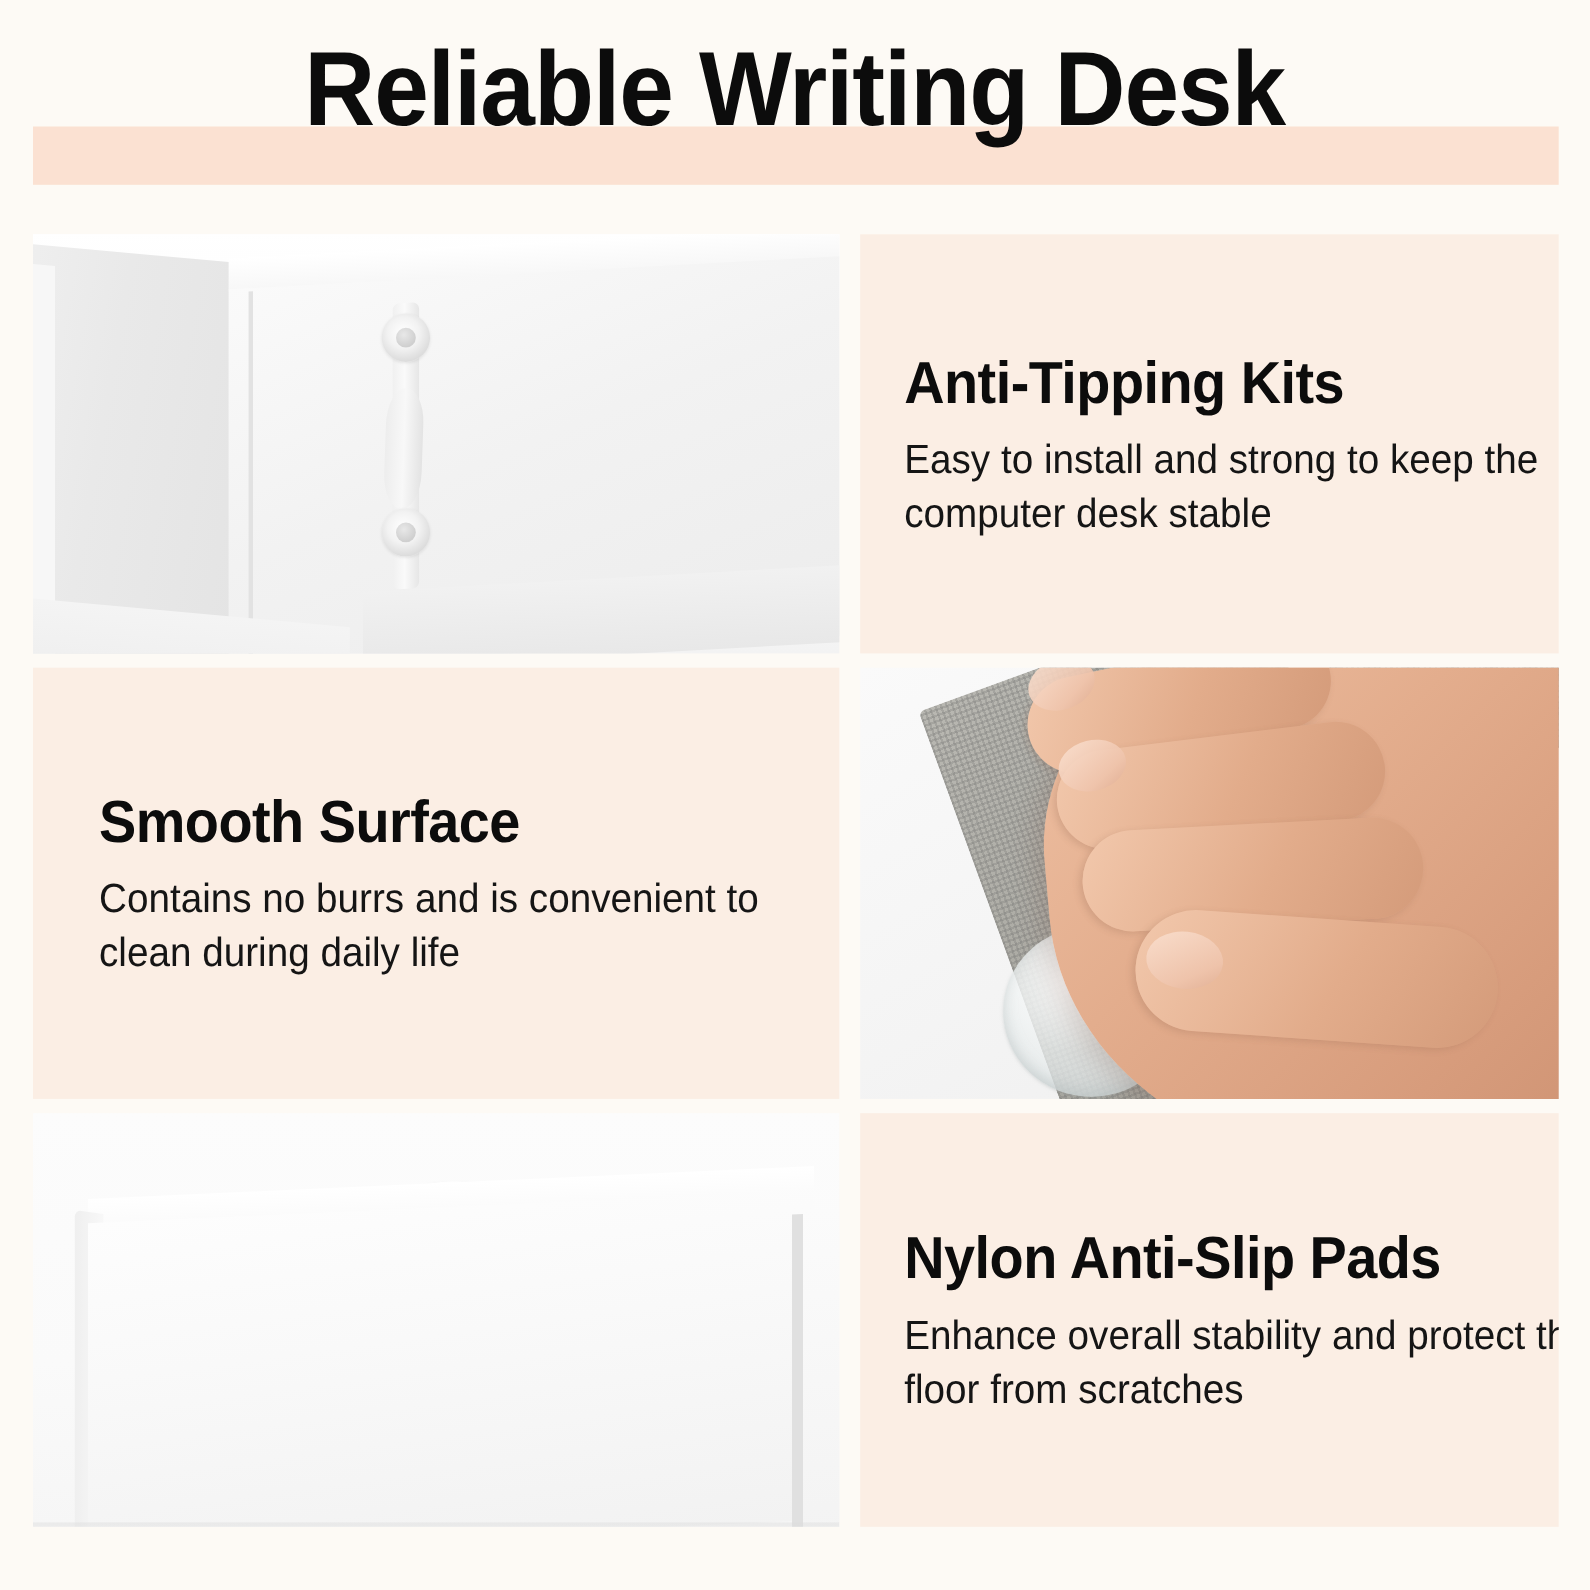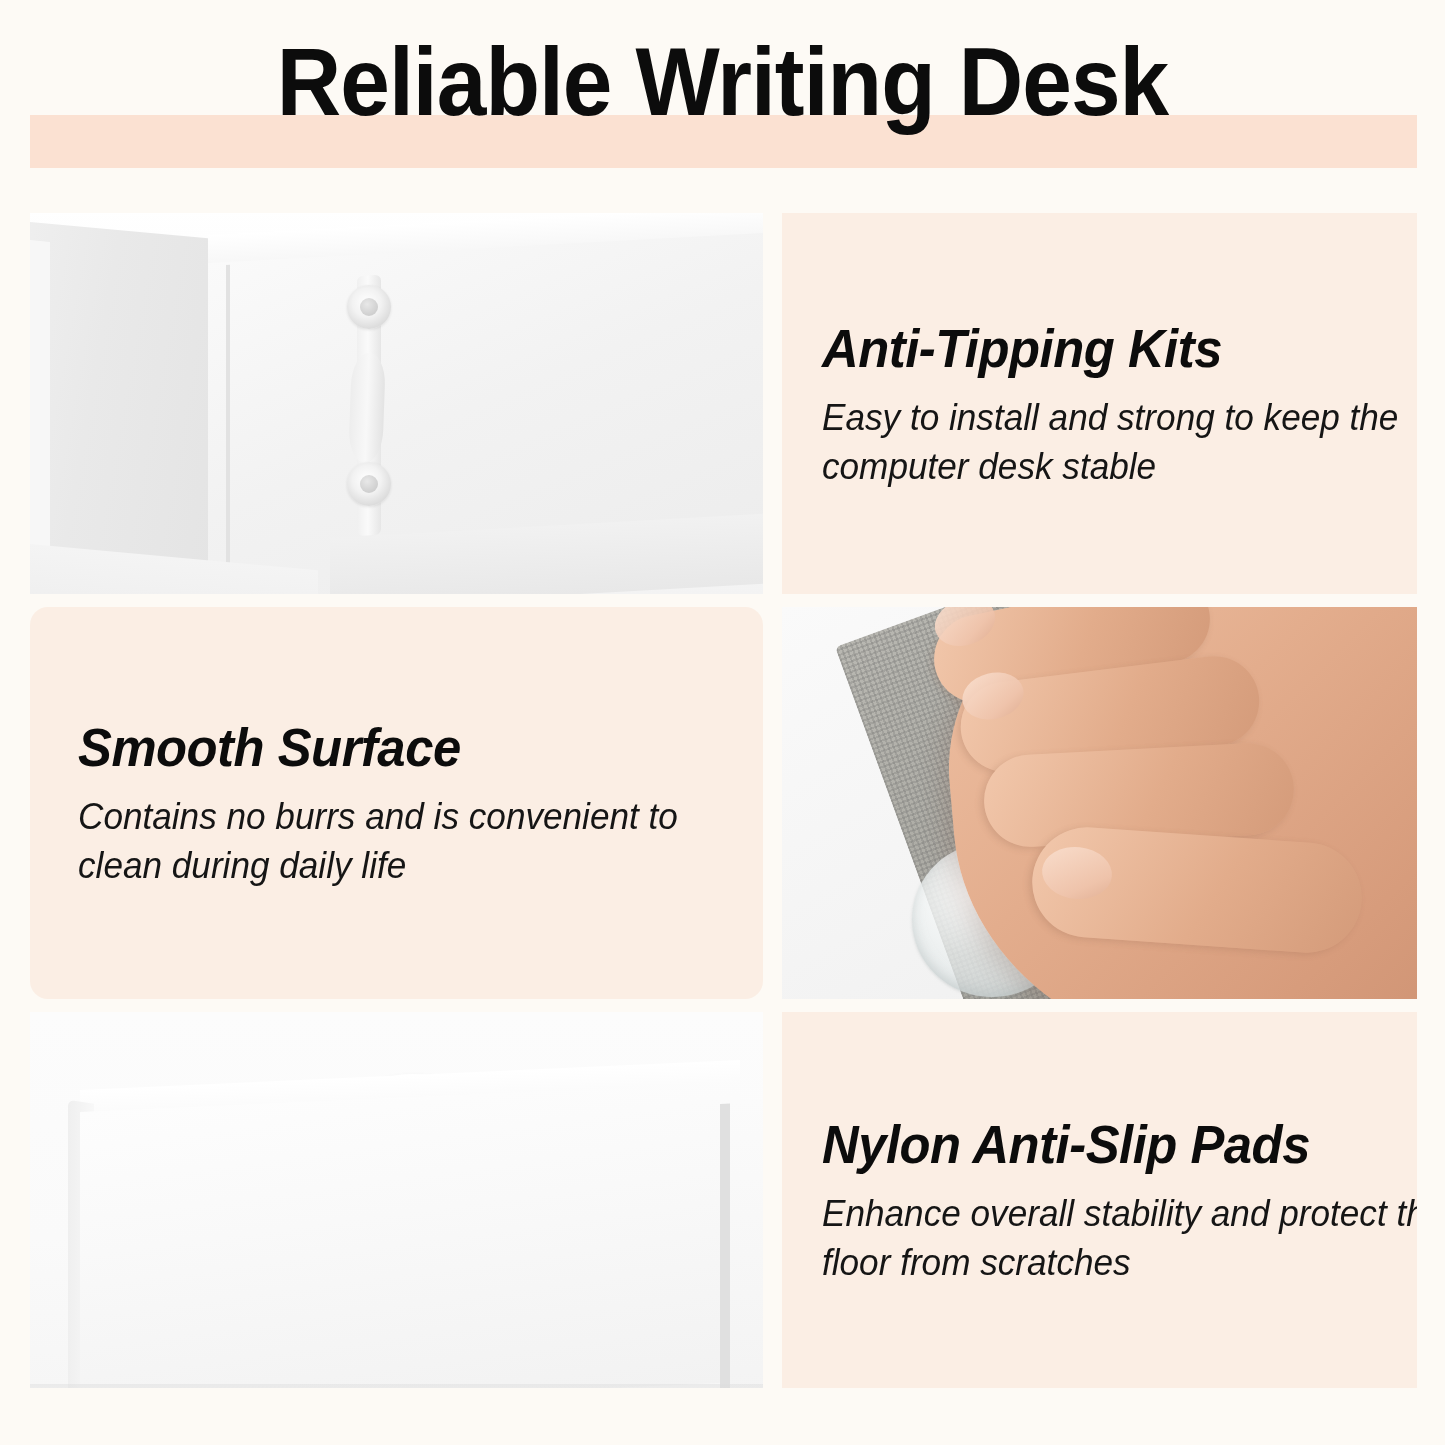--- a/index.html
+++ b/index.html
@@ -33,29 +33,29 @@
   
   .grid {
     position:absolute; left:30px; top:213px;
     width:1387px; height:1175px;
     display:grid;
     grid-template-columns:733px 1fr;
     grid-template-rows:381px 392px 376px;
     column-gap:19px;
     row-gap:13px;
   }
-  .cell { position:relative; overflow:hidden;font-style:italic; }
+  .cell { position:relative; overflow:hidden; }
 
   
   .text-panel {
     background:#FBEEE4;
     display:flex; flex-direction:column; justify-content:center;
     padding-left:40px; padding-right:30px;
   }
-  .panel-left { padding-left:48px;border-radius:18px; }
+  .panel-left { padding-left:60px; }
   .feat-title {
     font-size:54px;
     line-height:62px;
     font-weight:bold;
     color:#0C0C0C;
     letter-spacing:-0.5px;
     transform:scaleX(0.94);
     transform-origin:0 50%;
     white-space:nowrap;
     margin-bottom:14px;

